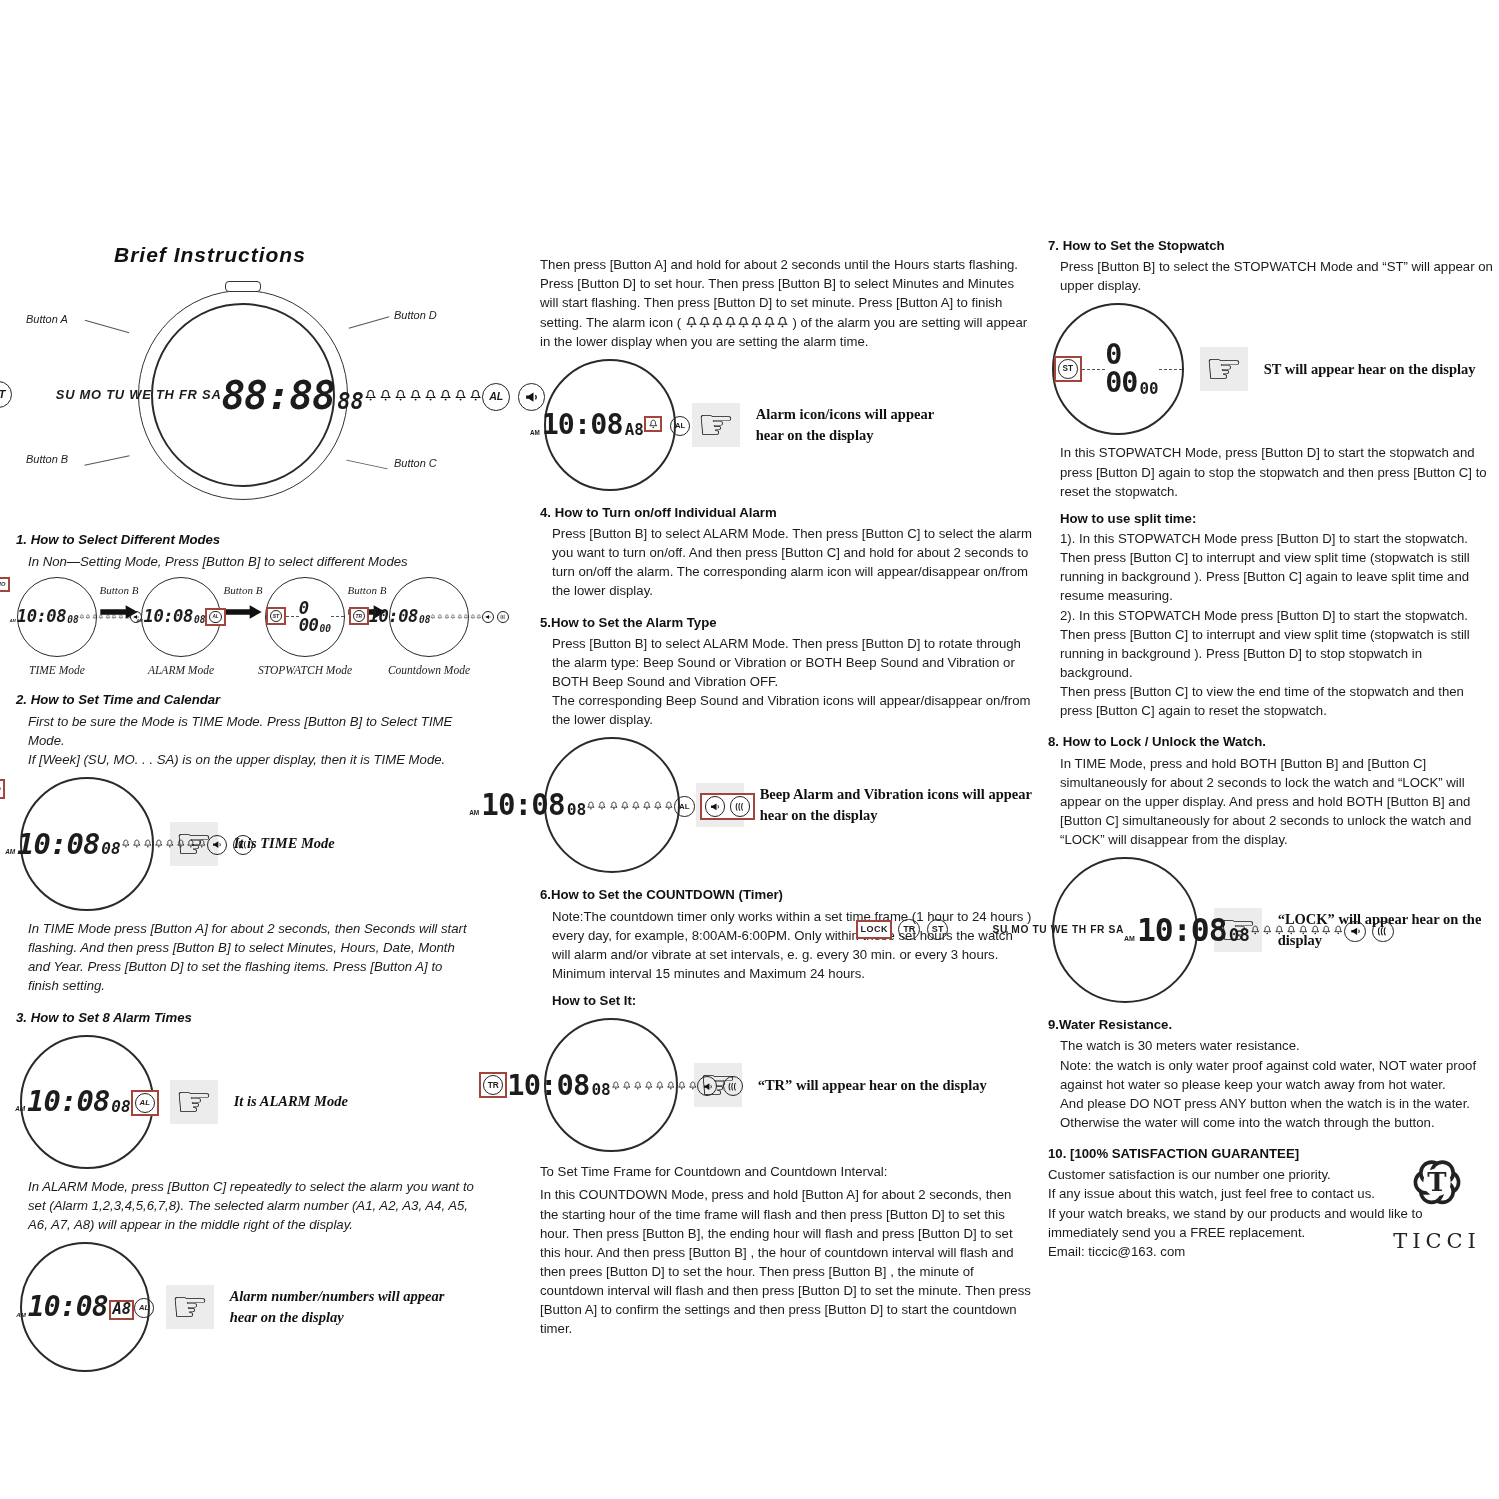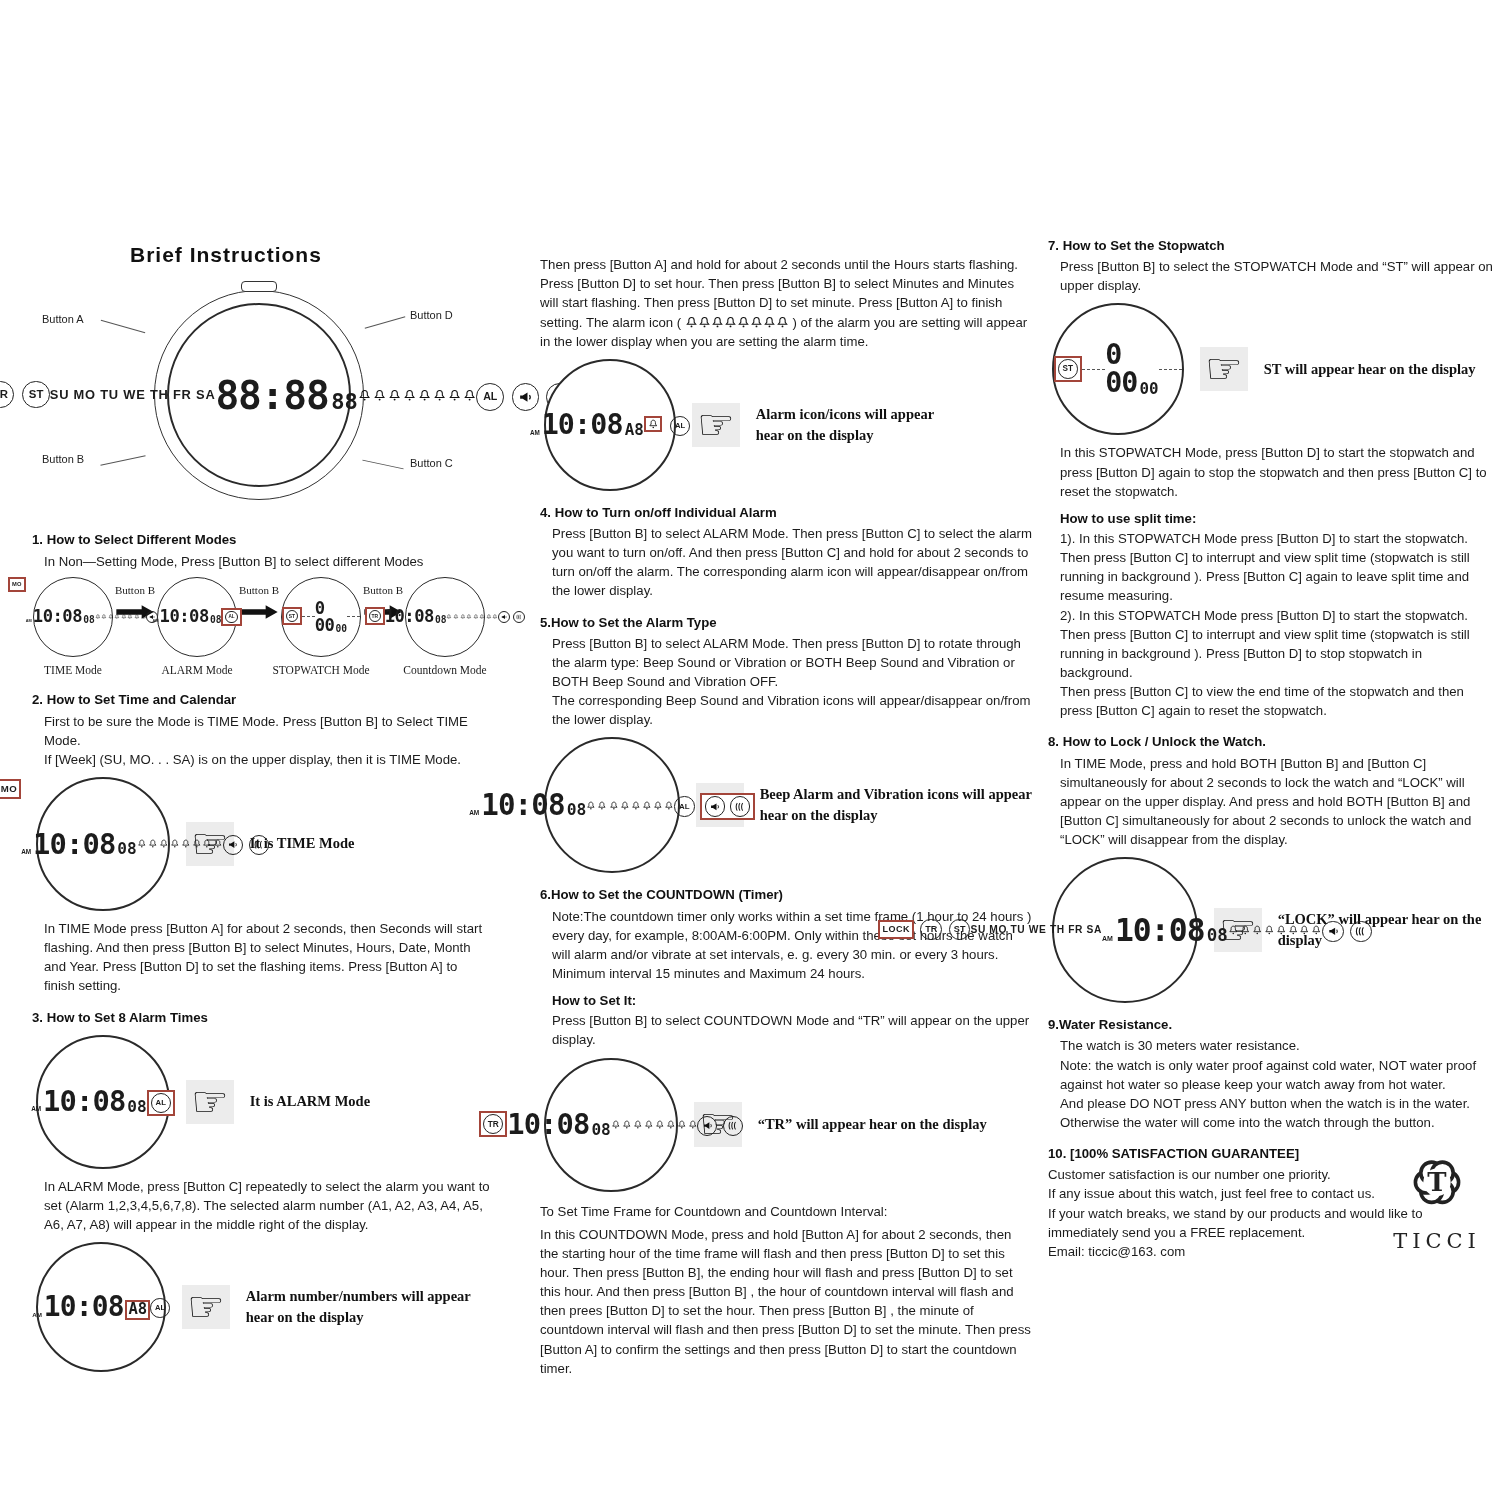--- a/index.html
+++ b/index.html
@@ -1,21 +1,21 @@
 <!DOCTYPE html>
 <html style="--accent: #a3453a;"><head>
 <meta charset="utf-8">
 <style>
   :root{ --accent:#a3453a; }
   *{box-sizing:border-box; margin:0; padding:0;}
   html,body{background:#fff;}
   .page{position:relative;width:1499px;height:1499px;background:#fff;
         font-family:"Liberation Sans",sans-serif;color:#1c1c1c;font-size:13.2px;line-height:1.45;overflow:hidden;}
   .col{position:absolute;top:236px;}
-  .col-left{left:32px;width:458px;}
+  .col-left{left:16px;width:458px;font-style:italic;}
   .col-mid{left:540px;width:492px;}
   .col-right{left:1048px;width:448px;}
 
   h1{font-size:21px;font-weight:bold;letter-spacing:1px;margin:4px 0 10px 98px;color:#111;}
   .h{font-weight:bold;margin:12px 0 2px;color:#111;}
   .h2{font-weight:bold;margin:8px 0 1px 12px;color:#111;}
   .p{margin:0 0 4px 12px;white-space:pre-line;}
   .p0{margin-left:0;}
 
   
@@ -24,21 +24,21 @@
   .hand{font-family:"DejaVu Sans",sans-serif;font-size:42px;line-height:1.05;color:#111;background:#ececec;padding:0 5px;}
 
   
   .wface{position:relative;width:10em;height:10em;border:0.16em solid #2a2a2a;border-radius:50%;
          display:flex;flex-direction:row;align-items:center;justify-content:center;background:#fff;flex:0 0 auto;}
   .wtop{display:flex;gap:0.45em;align-items:center;margin-bottom:0.1em;}
   .bcircle{display:inline-flex;align-items:center;justify-content:center;width:2.4em;height:2.4em;
            border:0.16em solid #222;border-radius:50%;font-size:0.62em;font-weight:bold;}
   .btext{font-size:0.62em;font-weight:bold;letter-spacing:0.05em;}
   .redbox{display:inline-flex;align-items:center;justify-content:center;border:2px solid var(--accent);padding:1px 2px;background:#fff;}
-  .wweek{font-weight:bold;font-size:0.7em;letter-spacing:0.06em;white-space:nowrap;}
+  .wweek{font-weight:bold;font-size:0.7em;letter-spacing:0.06em;white-space:nowrap;padding-left:44px;}
   .wbleft{align-self:flex-start;padding-left:1em;margin:-0.05em 0;}
   .wbleft .btext{font-size:0.72em;}
   .wdash{width:78%;border-top:0.09em dashed #555;margin:0.2em 0;}
   .wtime{display:flex;align-items:flex-end;gap:0.14em;line-height:1;}
   .wam{font-size:0.48em;font-weight:bold;margin-bottom:0.5em;}
   .wdigits{font-family:"DejaVu Sans Mono",monospace;font-weight:bold;font-size:2.15em;letter-spacing:-0.03em;}
   .wsfx{font-family:"DejaVu Sans Mono",monospace;font-weight:bold;font-size:1.2em;margin-bottom:0.08em;}
   .sfxbox{border:2px solid var(--accent);padding:0 1px;}
   .wbellrow{width:78%;display:flex;justify-content:flex-end;padding-right:0.6em;margin-top:-0.15em;}
   .wbells{display:flex;gap:0.1em;margin-top:0.05em;}
@@ -681,21 +681,20 @@
           </div>
         </div>
       <span class="hand">☞</span>
       <span class="figcap">Beep Alarm and Vibration icons will appear
 hear on the display</span>
     </div>
 
     <div class="h">6.How to Set the COUNTDOWN (Timer)</div>
     <div class="p">Note:The countdown timer only works within a set time frame  (1 hour to 24 hours ) every day,  for example, 8:00AM-6:00PM.  Only within these set hours the watch will alarm and/or vibrate at set intervals,  e. g.  every 30 min.  or every 3 hours. Minimum interval 15 minutes and Maximum 24 hours.</div>
     <div class="h2">How to Set It:</div>
-    <div class="p">Press [Button B] to select COUNTDOWN Mode and “TR” will appear on the upper display.</div>
     <div class="fig">
       <div class="wface" style="font-size: 13.4px;">
           <div class="wtop">
             <span class="redbox">
               <span class="bcircle">TR</span>
             </span>
           </div>
           <div class="wdash"></div>
           <div class="wtime">
             <span class="wdigits">10:08</span>

